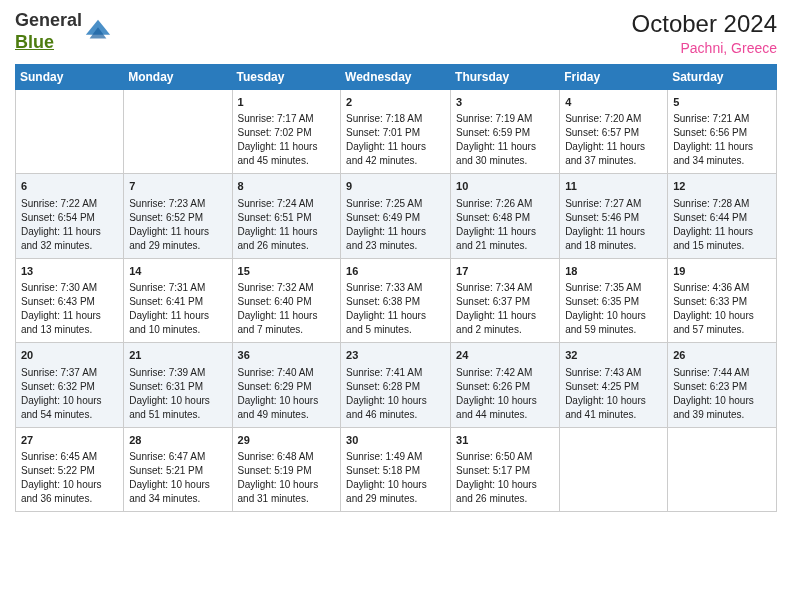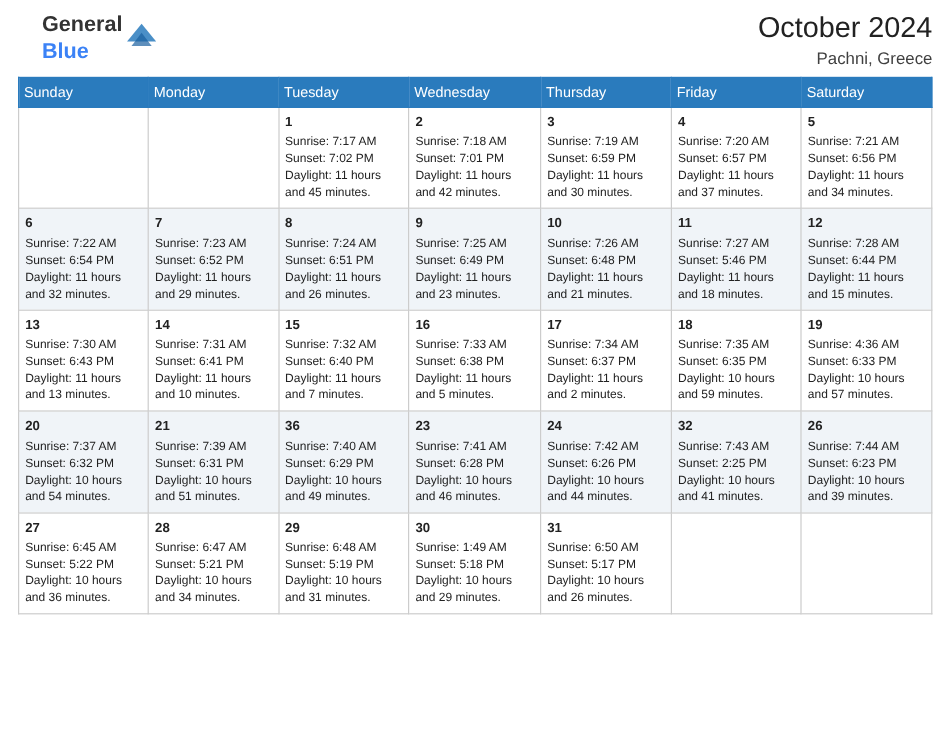--- a/index.html
+++ b/index.html
@@ -24,51 +24,51 @@
     .logo {
       display: flex;
       align-items: center;
     }
     .logo-text {
       font-size: 18px;
       font-weight: bold;
       line-height: 1.2;
     }
     .logo-general { color: #333; }
-    .logo-blue { color: #3b82f6; }
+    .logo-blue { color: #4d7c0f; text-decoration: underline; }
     .logo-icon {
       width: 28px;
       height: 28px;
       margin-left: 2px;
       margin-top: -4px;
     }
     .title-block {
       text-align: right;
     }
     .month-title {
       font-size: 24px;
       font-weight: normal;
       color: #222;
     }
     .location-title {
       font-size: 14px;
-      color: #404040;
+      color: #ec4899;
       margin-top: 2px;
     }
     .calendar-table {
       width: 100%;
       border-collapse: collapse;
       font-size: 10.5px;
     }
     .calendar-table th {
       background: #2a7bbd;
       color: #fff;
       padding: 5px 4px;
       font-size: 12px;
-      font-weight: normal;
+      font-weight: bold;
       text-align: left;
       border: 1px solid #2a7bbd;
     }
     .calendar-table td {
       vertical-align: top;
       padding: 5px 5px;
       border: 1px solid #ccc;
       width: 113px;
       min-height: 80px;
       background: #fff;
@@ -91,21 +91,21 @@
     .row-bg-1 td { background: #fff; }
     .row-bg-2 td { background: #e8eef4; }
   </style>
 </head>
 <body>
 
 <div class="page">
   <div class="header">
     <div class="logo">
       <div>
-        <div style="display:flex; align-items:center;margin-left:20px;">
+        <div style="display:flex; align-items:center;">
           <span class="logo-text">
             <span class="logo-general">General</span><br>
             <span class="logo-blue">Blue</span>
           </span>
           <svg class="logo-icon" viewBox="0 0 30 30" fill="none" xmlns="http://www.w3.org/2000/svg">
             <polygon points="2,20 15,4 28,20" fill="#2a7bbd" opacity="0.85"></polygon>
             <polygon points="6,24 15,12 24,24" fill="#1a5fa0" opacity="0.7"></polygon>
           </svg>
         </div>
       </div>
@@ -155,21 +155,21 @@
           <td><span class="day-number">17</span><span>Sunrise: 7:34 AM</span><br><span>Sunset: 6:37 PM</span><br><span>Daylight: 11 hours and 2 minutes.</span></td>
           <td><span class="day-number">18</span><span>Sunrise: 7:35 AM</span><br><span>Sunset: 6:35 PM</span><br><span>Daylight: 10 hours and 59 minutes.</span></td>
           <td><span class="day-number">19</span><span>Sunrise: 4:36 AM</span><br><span>Sunset: 6:33 PM</span><br><span>Daylight: 10 hours and 57 minutes.</span></td>
         </tr>
         <tr class="row-bg-2">
           <td><span class="day-number">20</span><span>Sunrise: 7:37 AM</span><br><span>Sunset: 6:32 PM</span><br><span>Daylight: 10 hours and 54 minutes.</span></td>
           <td><span class="day-number">21</span><span>Sunrise: 7:39 AM</span><br><span>Sunset: 6:31 PM</span><br><span>Daylight: 10 hours and 51 minutes.</span></td>
           <td><span class="day-number">36</span><span>Sunrise: 7:40 AM</span><br><span>Sunset: 6:29 PM</span><br><span>Daylight: 10 hours and 49 minutes.</span></td>
           <td><span class="day-number">23</span><span>Sunrise: 7:41 AM</span><br><span>Sunset: 6:28 PM</span><br><span>Daylight: 10 hours and 46 minutes.</span></td>
           <td><span class="day-number">24</span><span>Sunrise: 7:42 AM</span><br><span>Sunset: 6:26 PM</span><br><span>Daylight: 10 hours and 44 minutes.</span></td>
-          <td><span class="day-number">32</span><span>Sunrise: 7:43 AM</span><br><span>Sunset: 2:25 PM</span><br><span>Daylight: 10 hours and 41 minutes.</span></td>
+          <td><span class="day-number">32</span><span>Sunrise: 7:43 AM</span><br><span>Sunset: 4:25 PM</span><br><span>Daylight: 10 hours and 41 minutes.</span></td>
           <td><span class="day-number">26</span><span>Sunrise: 7:44 AM</span><br><span>Sunset: 6:23 PM</span><br><span>Daylight: 10 hours and 39 minutes.</span></td>
         </tr>
         <tr class="row-bg-1">
           <td><span class="day-number">27</span><span>Sunrise: 6:45 AM</span><br><span>Sunset: 5:22 PM</span><br><span>Daylight: 10 hours and 36 minutes.</span></td>
           <td><span class="day-number">28</span><span>Sunrise: 6:47 AM</span><br><span>Sunset: 5:21 PM</span><br><span>Daylight: 10 hours and 34 minutes.</span></td>
           <td><span class="day-number">29</span><span>Sunrise: 6:48 AM</span><br><span>Sunset: 5:19 PM</span><br><span>Daylight: 10 hours and 31 minutes.</span></td>
           <td><span class="day-number">30</span><span>Sunrise: 1:49 AM</span><br><span>Sunset: 5:18 PM</span><br><span>Daylight: 10 hours and 29 minutes.</span></td>
           <td><span class="day-number">31</span><span>Sunrise: 6:50 AM</span><br><span>Sunset: 5:17 PM</span><br><span>Daylight: 10 hours and 26 minutes.</span></td>
           <td class="empty-cell"></td>
           <td class="empty-cell"></td>

